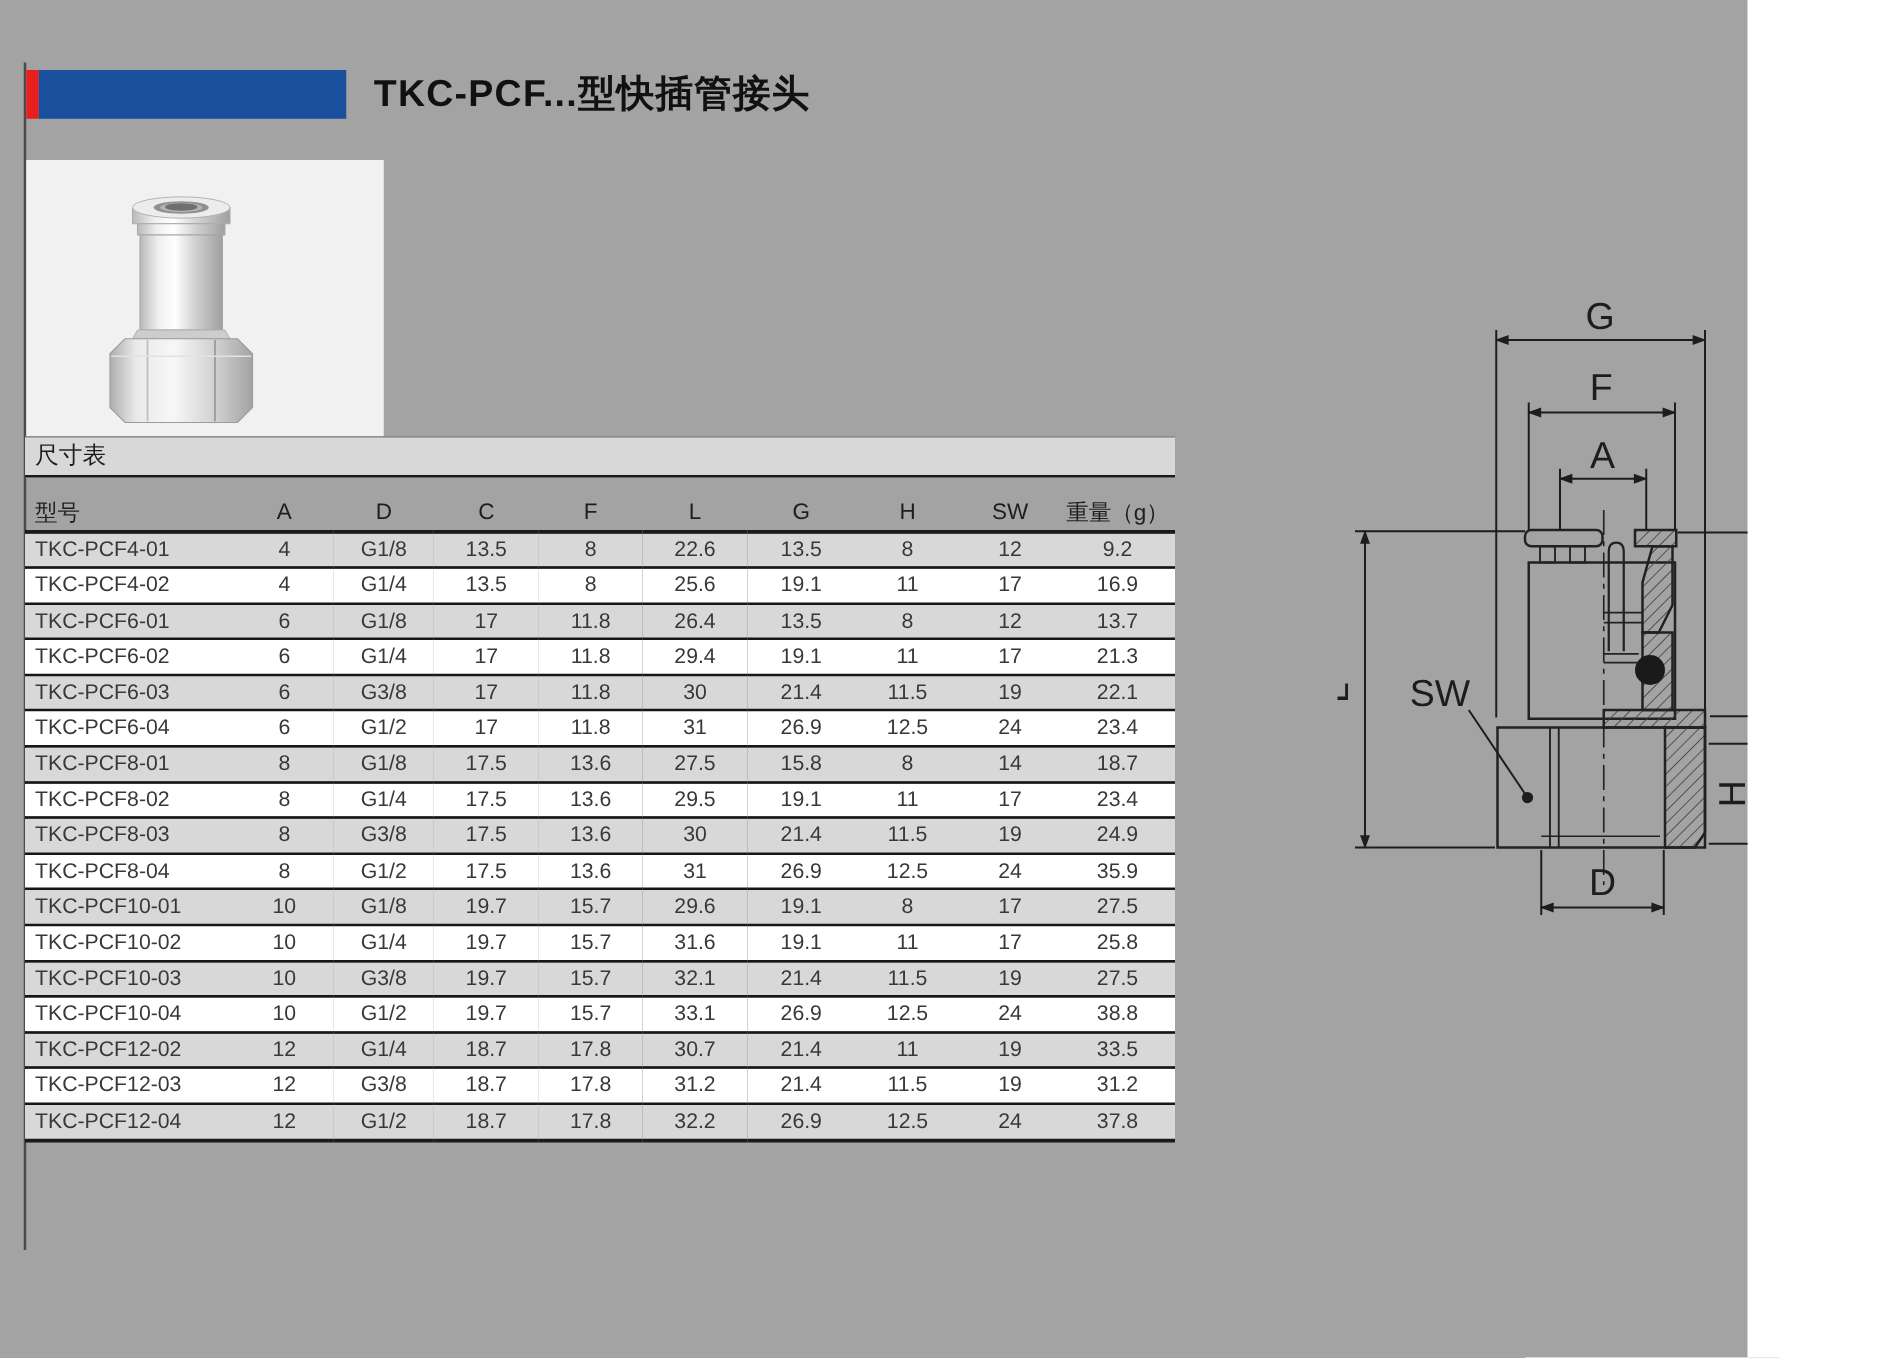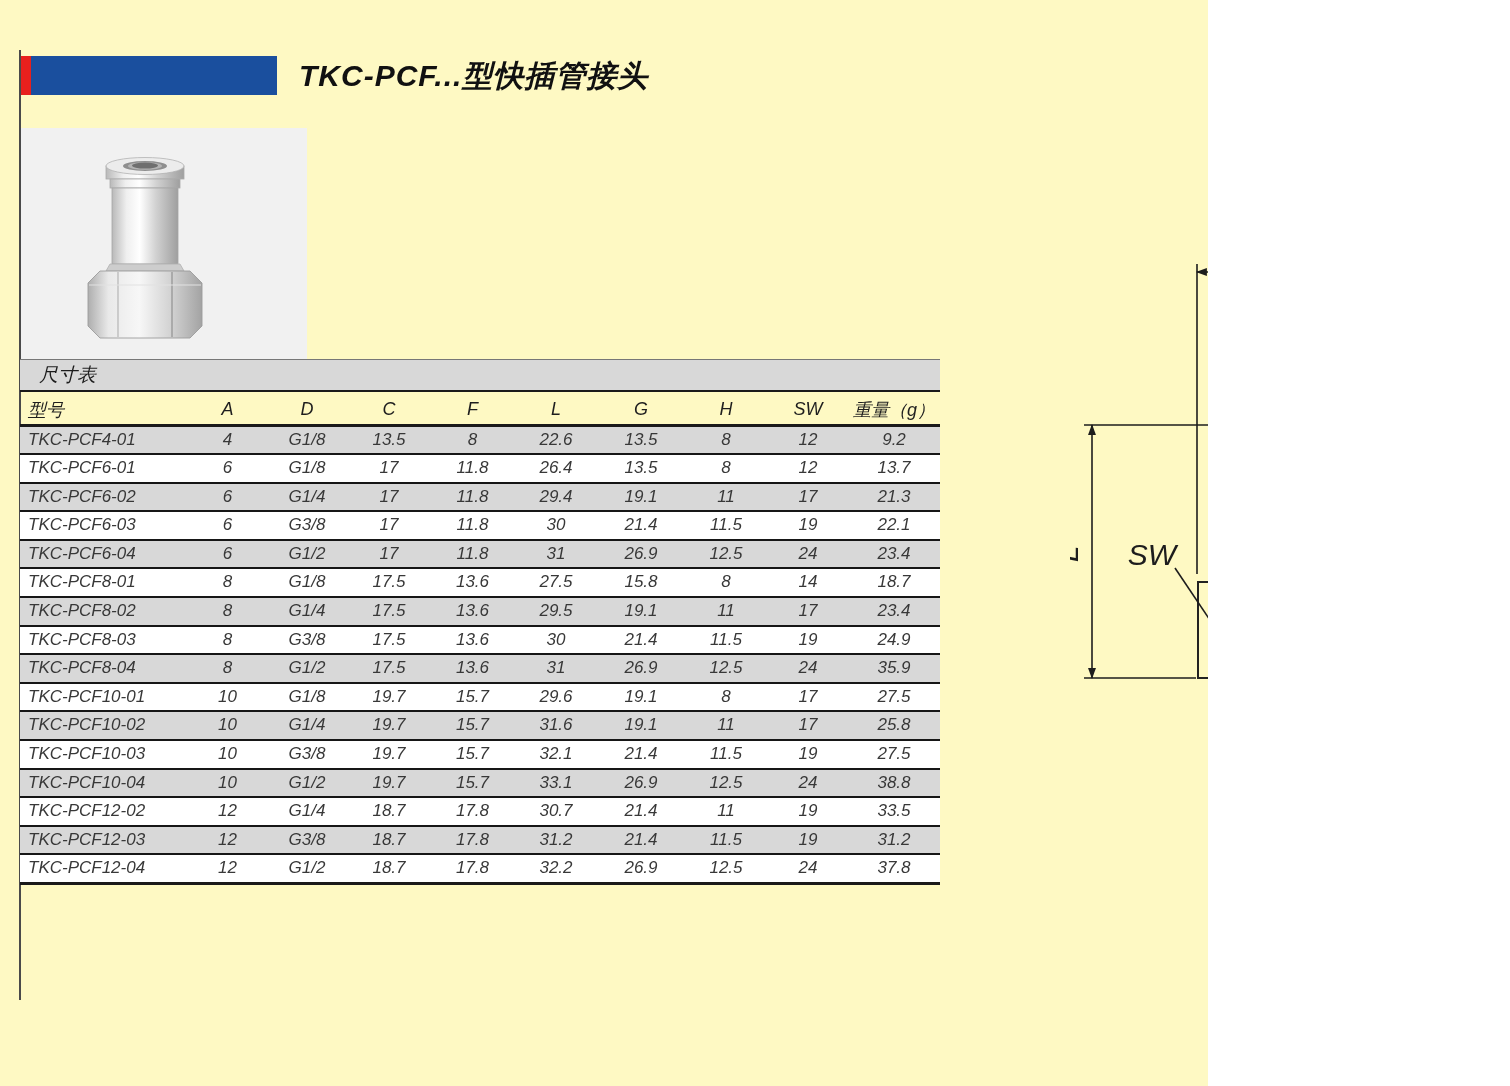--- a/index.html
+++ b/index.html
@@ -6,40 +6,40 @@
     --accent-red:#e8201d;
     --accent-blue:#1a4f9e;
     --row-gray:#d8d8d8;
     --photo-bg:#f1f1f1;
     --line:#1a1a1a;
     --ink:#383838;
   }
   *{margin:0;padding:0;box-sizing:border-box;}
   html,body{background:#fff;}
   .page{
-    position:relative;width:1208px;height:1086px;background:#fef9c3;overflow:hidden;
-    font-family:"Liberation Sans","DejaVu Sans",sans-serif;color:#222;font-style:italic;
+    position:relative;width:1398px;height:1086px;background:#a3a3a3;overflow:hidden;
+    font-family:"Liberation Sans","DejaVu Sans",sans-serif;color:#222;
   }
   
   .left-rule{position:absolute;left:19px;top:50px;width:2px;height:950px;background:#4a4a4a;}
   
   .hdr-red{position:absolute;left:21px;top:56px;width:10px;height:39px;background:var(--accent-red);}
   .hdr-blue{position:absolute;left:31px;top:56px;width:246px;height:39px;background:var(--accent-blue);}
   .hdr-title{
     position:absolute;left:299px;top:56px;height:39px;line-height:40px;
     font-size:30px;font-weight:600;letter-spacing:1px;color:#111;white-space:nowrap;
   }
   
   .photo-panel{position:absolute;left:21px;top:128px;width:286px;height:235px;background:var(--photo-bg);}
   .photo-svg{position:absolute;left:59px;top:25px;}
   
   .dim-caption{
-    position:absolute;left:20px;top:359px;width:920px;height:33px;
+    position:absolute;left:20px;top:349px;width:920px;height:33px;
     background:var(--row-gray);border-top:1px solid #777;border-bottom:2px solid var(--line);
-    font-size:19px;line-height:29px;padding-left:19px;color:#1c1c1c;
+    font-size:19px;line-height:29px;padding-left:8px;color:#1c1c1c;
   }
   table.dim{
     position:absolute;left:20px;top:396px;width:920px;
     border-collapse:collapse;table-layout:fixed;
     font-size:17px;color:var(--ink);
     border-bottom:3px solid var(--line);
   }
   table.dim thead tr{border-bottom:3px solid var(--line);}
   table.dim th{font-weight:normal;font-size:18px;color:#1e1e1e;height:29px;text-align:center;}
   table.dim th.model,table.dim td.model{text-align:left;padding-left:8px;}
@@ -137,20 +137,32 @@
           <td>G1/8</td>
           <td>13.5</td>
           <td>8</td>
           <td>22.6</td>
           <td>13.5</td>
           <td>8</td>
           <td>12</td>
           <td>9.2</td>
         </tr>
         <tr>
+          <td class="model">TKC-PCF4-02</td>
+          <td>4</td>
+          <td>G1/4</td>
+          <td>13.5</td>
+          <td>8</td>
+          <td>25.6</td>
+          <td>19.1</td>
+          <td>11</td>
+          <td>17</td>
+          <td>16.9</td>
+        </tr>
+        <tr>
           <td class="model">TKC-PCF6-01</td>
           <td>6</td>
           <td>G1/8</td>
           <td>17</td>
           <td>11.8</td>
           <td>26.4</td>
           <td>13.5</td>
           <td>8</td>
           <td>12</td>
           <td>13.7</td>

